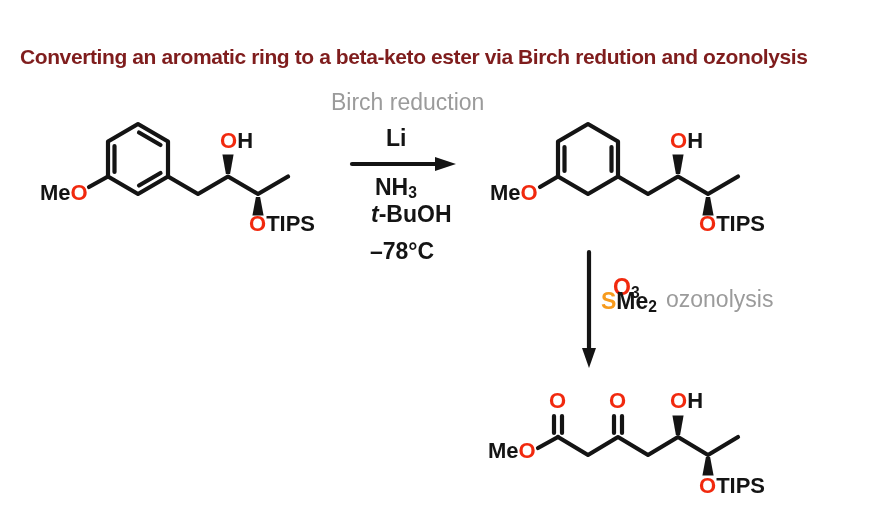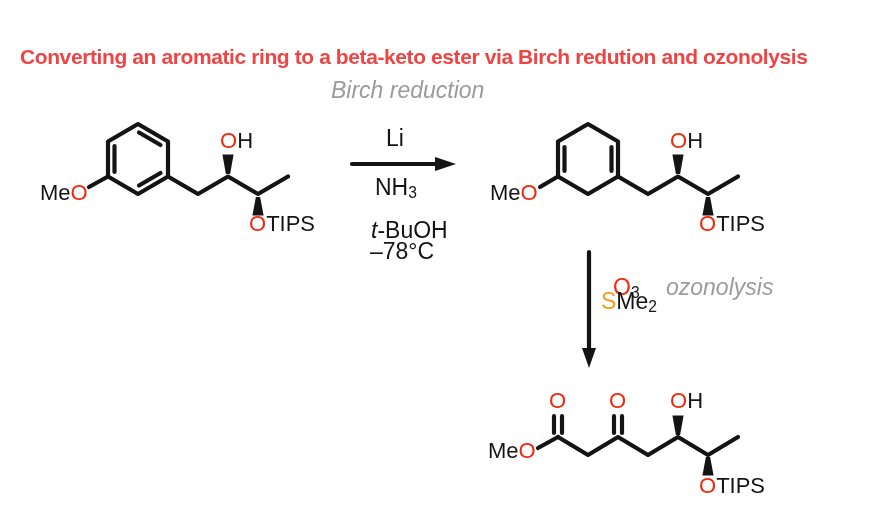--- a/index.html
+++ b/index.html
@@ -1,24 +1,24 @@
 <!DOCTYPE html>
 <html style="--oxygen-red: #f1290e; --sulfur-orange: #f79b1d; --label-gray: #9b9b9b; --ink-black: #141414;"><head>
 <meta charset="utf-8">
 <style>
   html,body{margin:0;padding:0;background:#ffffff;}
   body{position:relative;width:888px;height:524px;overflow:hidden;
        font-family:"Liberation Sans","DejaVu Sans",sans-serif;}
   .title{position:absolute;left:20px;top:45px;font-size:21px;font-weight:bold;
-         letter-spacing:-0.4px;color:#ef4444;white-space:nowrap;}
-  .lbl{position:absolute;font-weight:normal;font-size:22px;line-height:1;
+         letter-spacing:-0.4px;color:#7f1d1d;white-space:nowrap;}
+  .lbl{position:absolute;font-weight:bold;font-size:22px;line-height:1;
        white-space:nowrap;color:#141414;}
   .reagent{font-size:23px;}
-  .gray{position:absolute;font-style:italic;font-weight:normal;font-size:23px;
-        line-height:1;color:var(--label-gray);white-space:nowrap;}
+  .gray{position:absolute;font-weight:normal;font-size:23px;
+        line-height:1;color:var(--label-gray);white-space:nowrap;margin-top:12px;}
   .red{color:var(--oxygen-red);}
   .orange{color:var(--sulfur-orange);}
   sub{font-size:0.68em;line-height:1;vertical-align:-0.22em;}
   i{font-style:italic;}
   svg.scheme{position:absolute;left:0;top:0;}
   .bond{stroke:var(--ink-black);stroke-width:4.2;stroke-linecap:round;
         stroke-linejoin:round;fill:none;}
   .wedge{fill:var(--ink-black);stroke:none;}
   .arrowhead{fill:var(--ink-black);stroke:none;}
 </style>
@@ -73,21 +73,21 @@
 <div class="title">Converting an aromatic ring to a beta-keto ester via Birch redution and ozonolysis</div>
 
 <div class="gray" style="left:331px;top:79px;">Birch reduction</div>
 
 <div class="lbl reagent" style="left:386px;top:127px;">
   <span>Li</span>
 </div>
 <div class="lbl reagent" style="left:375px;top:176px;">
   <span>NH</span><sub>3</sub>
 </div>
-<div class="lbl reagent" style="left:371px;top:219px;">
+<div class="lbl reagent" style="left:371px;top:203px;">
   <i>t</i><span>-BuOH</span>
 </div>
 <div class="lbl reagent" style="left:370px;top:240px;text-align:right;">
   <span>–78°C</span>
 </div>
 
 <div class="lbl reagent" style="left:613px;top:276px;">
   <span class="red">O</span><sub>3</sub>
 </div>
 <div class="lbl reagent" style="left:601px;top:290px;">

